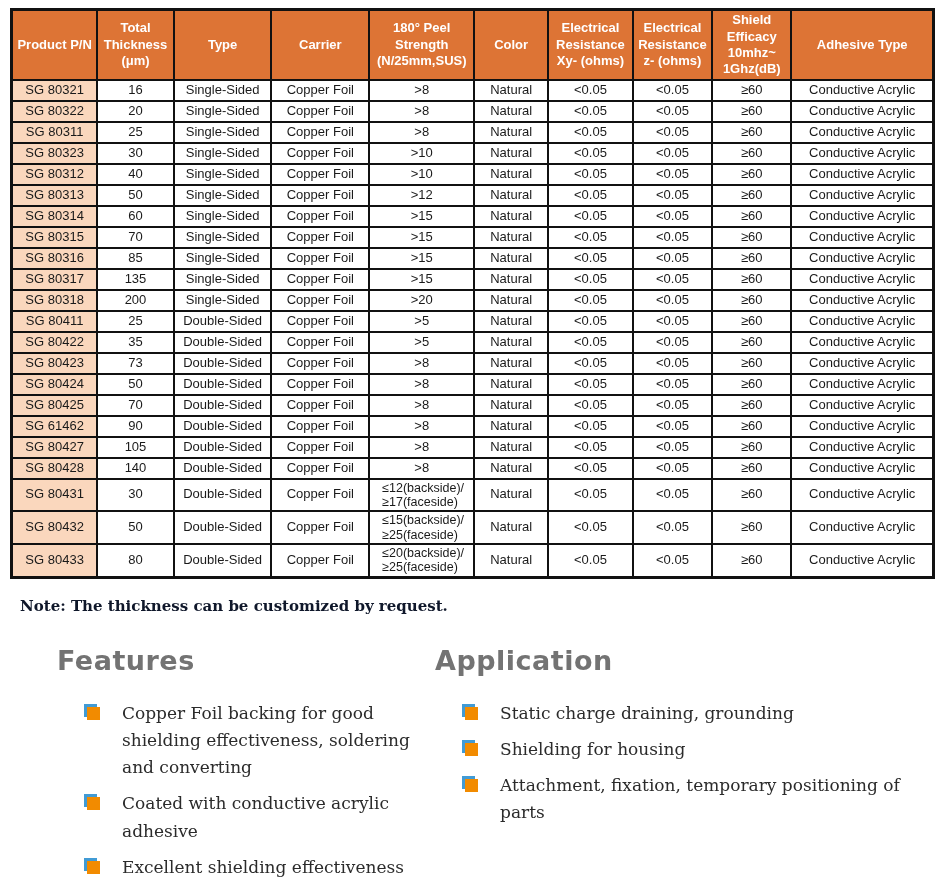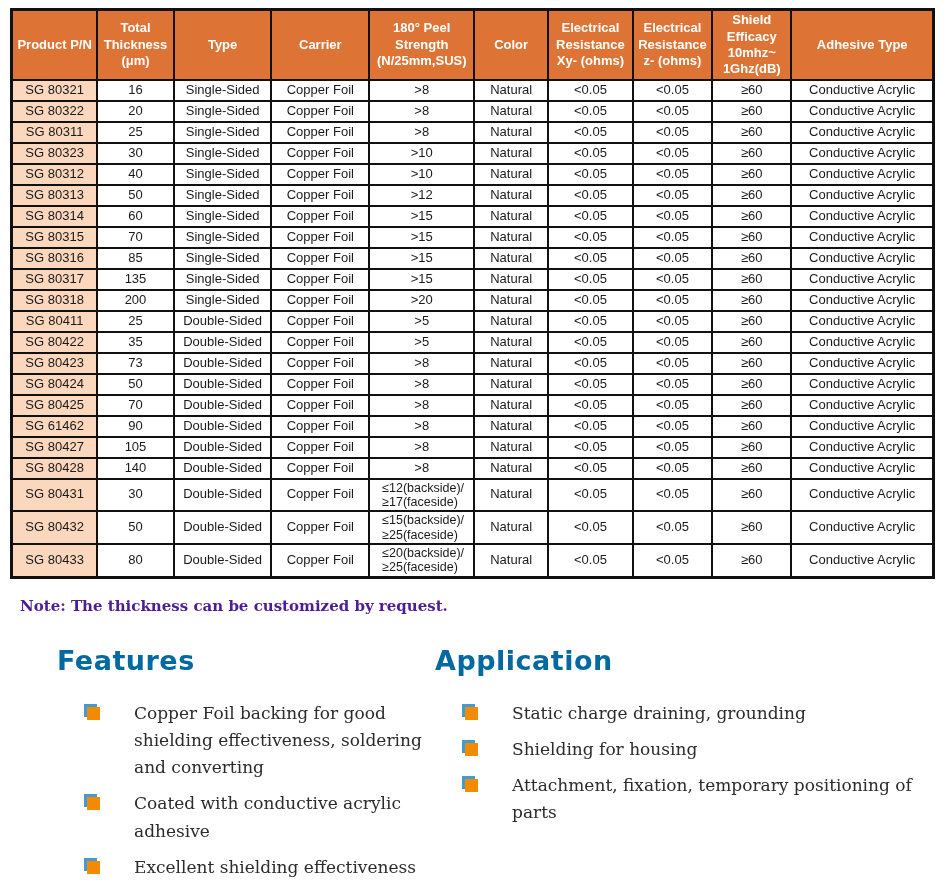--- a/index.html
+++ b/index.html
@@ -53,40 +53,39 @@
   col.c8 { width: 8.6%; }
   col.c9 { width: 8.6%; }
   col.c10 { width: 15.4%; }
 
   
   .note {
     margin: 18px 0 0 10px;
     font-family: "DejaVu Serif", "Liberation Serif", serif;
     font-weight: 600;
     font-size: 15px;
-    color: #4c1d95;
+    color: #0f172a;
   }
 
   
   .columns { display: flex; margin-top: 30px; }
   .col-features { width: 420px; padding-left: 47px; flex: none; }
   .col-application { flex: 1; padding-left: 5px; }
   .section-title {
     font-family: "DejaVu Sans", sans-serif;
     font-weight: bold;
     font-size: 27px;
-    color: #0369a1;
+    color: #737373;
     letter-spacing: 0.5px;
   }
   ul.bullet-list { list-style: none; margin-top: 24px; padding-left: 27px; }
   ul.bullet-list li {
     display: flex;
     align-items: flex-start;
     margin-bottom: 9px;
-    gap: 12px;
   }
   .bullet {
     position: relative;
     flex: none;
     width: 17px;
     height: 17px;
     margin-top: 4px;
     margin-right: 21px;
   }
   .bullet::before {          

